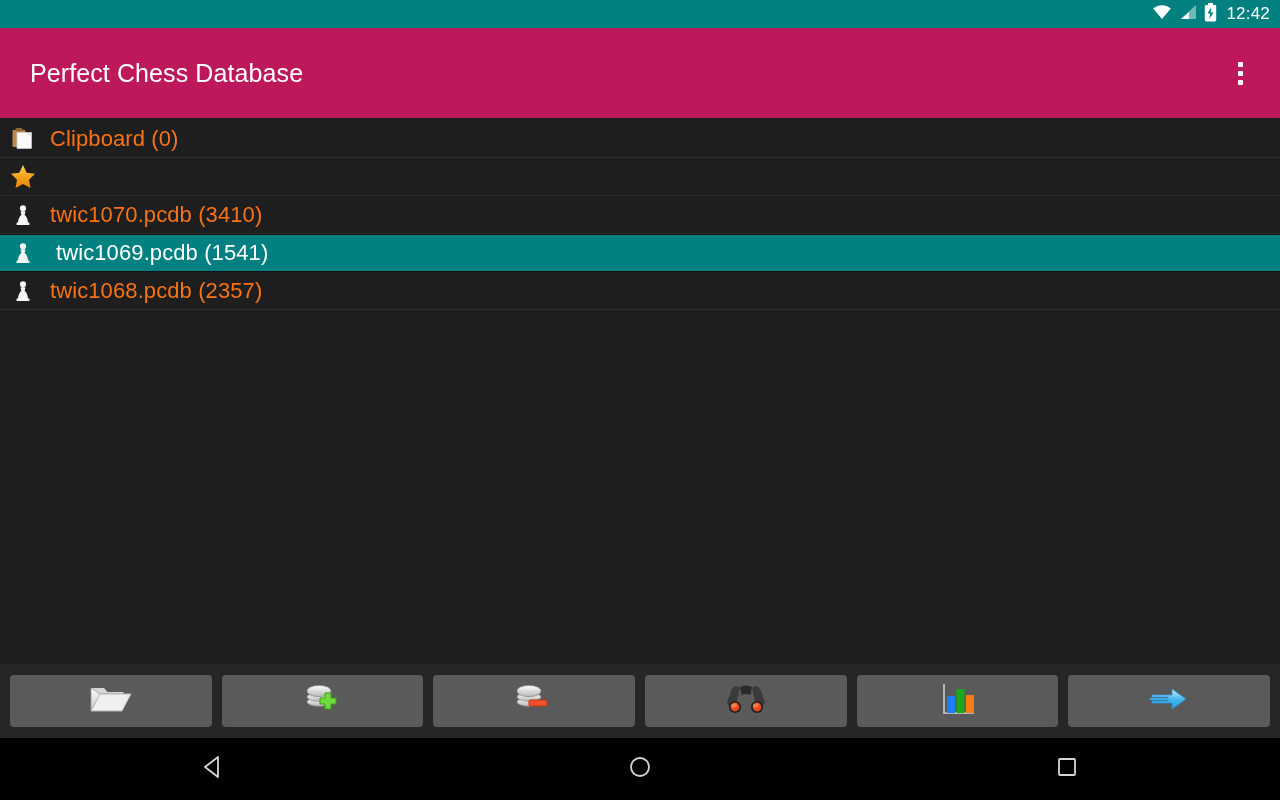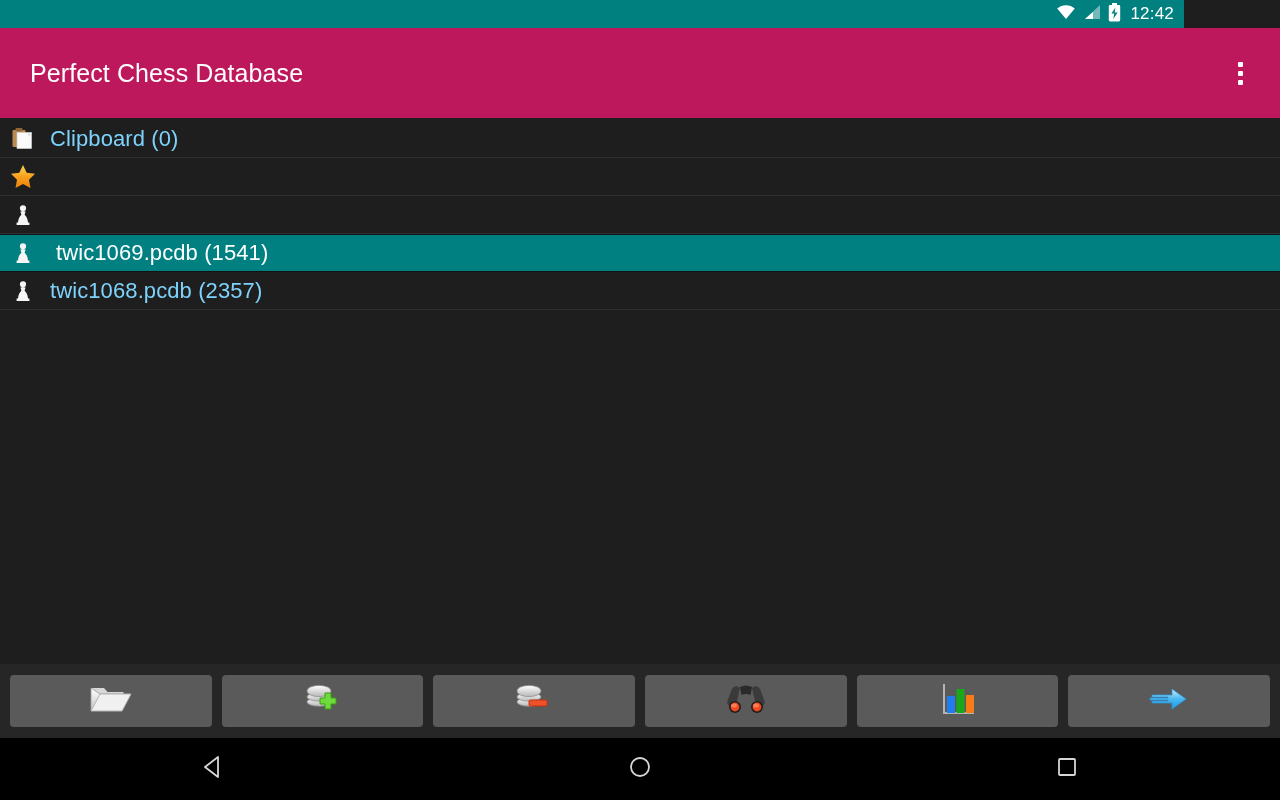--- a/index.html
+++ b/index.html
@@ -5,21 +5,21 @@
   * { box-sizing: border-box; margin: 0; padding: 0; }
   html, body {
     width: 1280px; height: 800px;
     background: #1e1e1e;
     font-family: "Liberation Sans", sans-serif;
     overflow: hidden;
   }
 
   
   .status-bar {
-    height: 28px; width: 1184px;
+    height: 28px; width: 1280px;
     background: #00807f;
     display: flex; align-items: center; justify-content: flex-end;
     padding-right: 10px;
     color: #ffffff;
   }
   .status-icons { display: flex; align-items: center; gap: 7px; }
   .status-clock {
     font-size: 17px; color: #ffffff; margin-left: 9px;
     letter-spacing: .2px; font-weight: 400;
   }
@@ -65,21 +65,21 @@
     border-bottom: 1px solid #141414;
     height: 38px;
     gap: 6px;
   }
   .row-icon {
     width: 26px; height: 26px;
     display: flex; align-items: center; justify-content: center;
     flex: 0 0 26px;
   }
   .row-label {
-    color: #7dd3fc; font-size: 22px; margin-left: 14px;
+    color: #f97316; font-size: 22px; margin-left: 14px;
     letter-spacing: .1px; white-space: nowrap;
   }
   .list-row.selected .row-label { color: #ffffff; }
 
   
   .toolbar {
     position: absolute; left: 0; top: 664px;
     width: 1280px; height: 74px;
     background: #262626;
     display: flex; align-items: center;
@@ -165,20 +165,21 @@
       </svg>
     </span>
   </div>
 
   <div class="list-row">
     <span class="row-icon">
       <svg width="18" height="22" viewBox="0 0 18 22">
         <path d="M9 1.2 a3.1 3.1 0 0 1 0 6.2 a3.1 3.1 0 0 1 0 -6.2 Z M6.4 7.6 h5.2 l-1 3.2 c2 1.6 3.1 4.2 3.4 7.6 h-10 c.3 -3.4 1.4 -6 3.4 -7.6 Z M2.6 18.6 h12.8 v2.4 h-12.8 Z" fill="#f5f5f5"></path>
       </svg>
     </span>
+    <span class="row-label">twic1070.pcdb (3410)</span>
   </div>
 
   <div class="list-row selected">
     <span class="row-icon">
       <svg width="18" height="22" viewBox="0 0 18 22">
         <path d="M9 1.2 a3.1 3.1 0 0 1 0 6.2 a3.1 3.1 0 0 1 0 -6.2 Z M6.4 7.6 h5.2 l-1 3.2 c2 1.6 3.1 4.2 3.4 7.6 h-10 c.3 -3.4 1.4 -6 3.4 -7.6 Z M2.6 18.6 h12.8 v2.4 h-12.8 Z" fill="#f5f5f5"></path>
       </svg>
     </span>
     <span class="row-label">twic1069.pcdb (1541)</span>
   </div>

